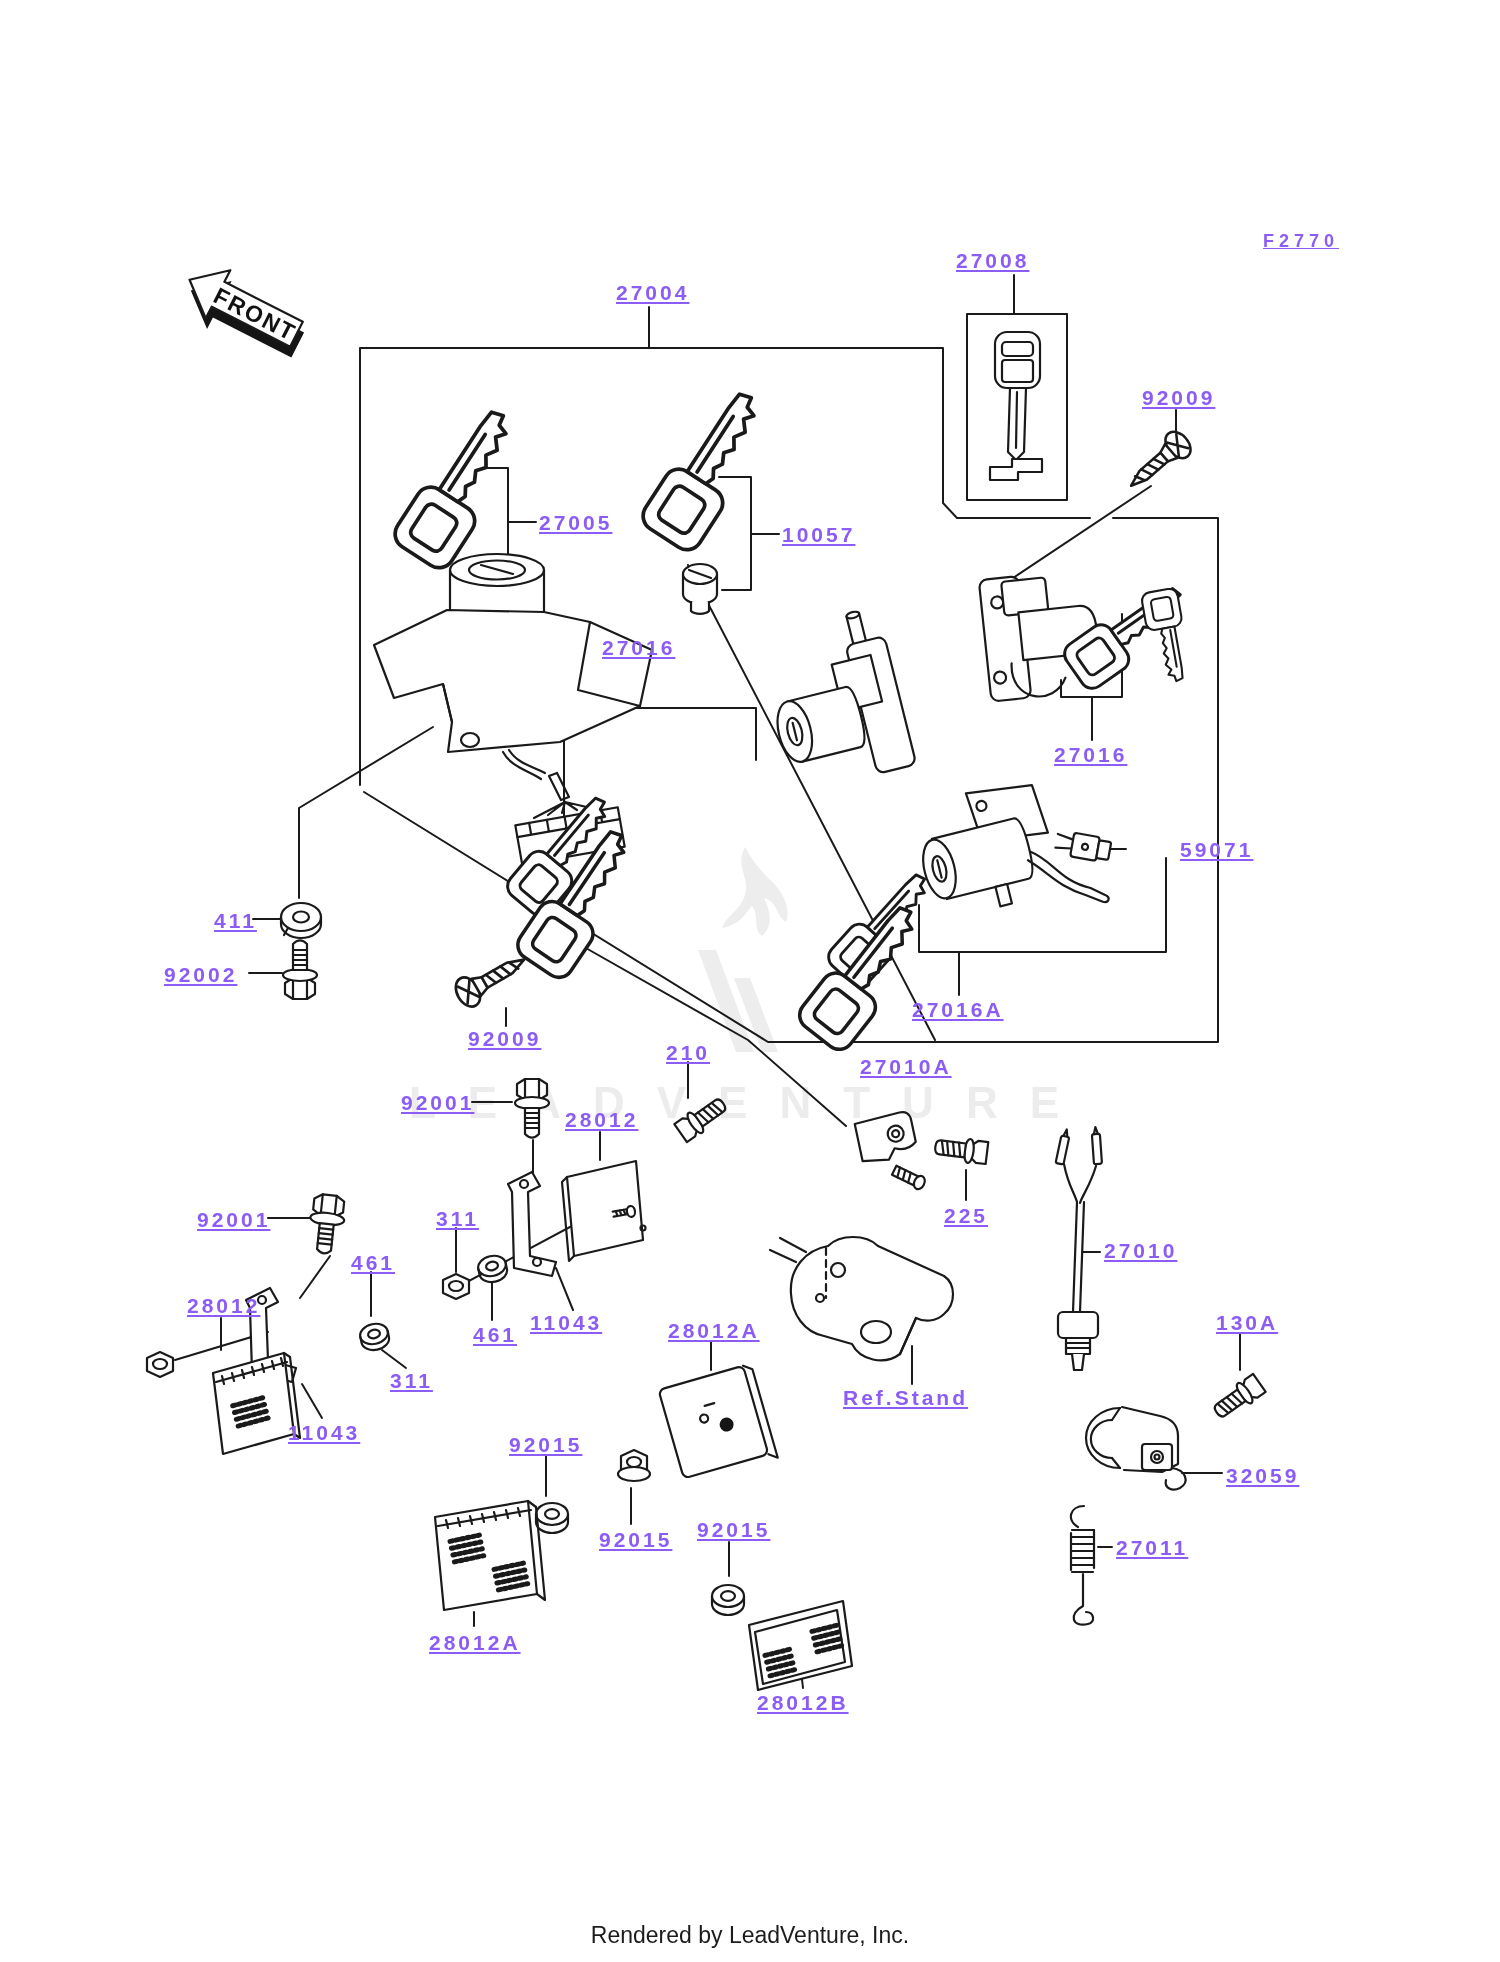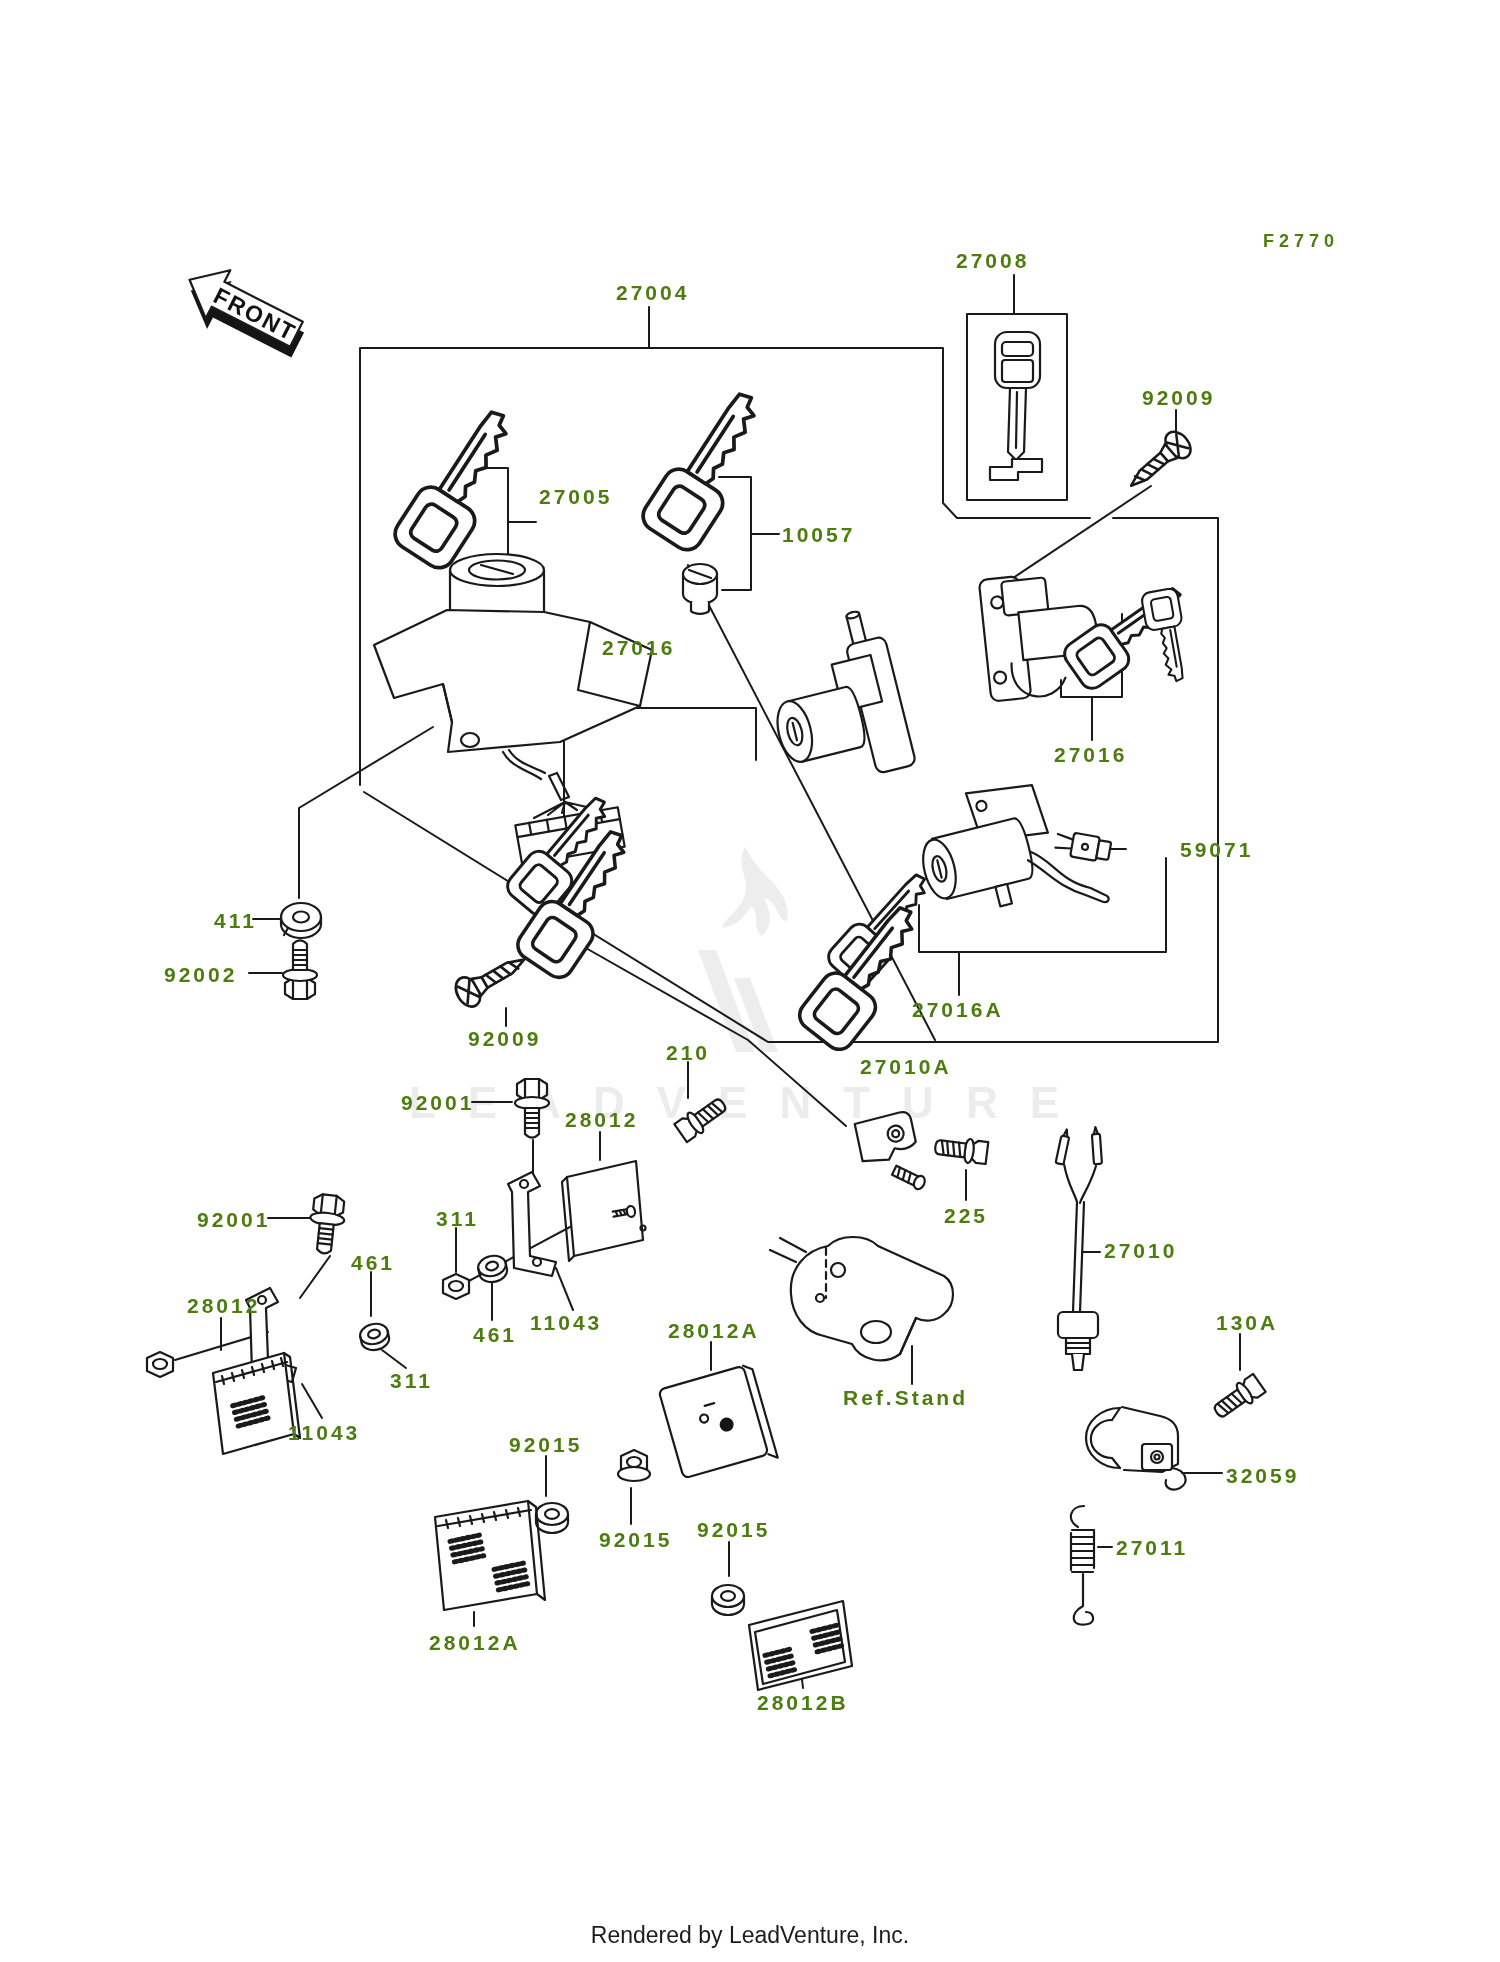--- a/index.html
+++ b/index.html
@@ -1,19 +1,19 @@
 <!DOCTYPE html>
 <html><head>
 <meta charset="utf-8">
 <style>
   html,body{margin:0;padding:0;background:#fff;}
   .stage{position:relative;width:1500px;height:1962px;background:#fff;overflow:hidden;
          font-family:"Liberation Sans",sans-serif;}
   .co{position:absolute;font:700 21px "Liberation Sans",sans-serif;letter-spacing:3px;
-      color:#4d7c0f;white-space:nowrap;}
+      color:#8b5cf6;white-space:nowrap;text-decoration:underline;}
   .code{font-size:18px;letter-spacing:5px;}
   .wm-text{position:absolute;left:50%;top:1078px;transform:translateX(-50%);
       font:700 44px "Liberation Sans",sans-serif;letter-spacing:32px;color:#ececec;
       white-space:nowrap;}
   .footer{position:absolute;left:50%;top:1922px;transform:translateX(-50%);
       font:400 23px "Liberation Sans",sans-serif;color:#1c1c1c;white-space:nowrap;}
   #art{position:absolute;left:0;top:0;z-index:2;}
   .wm-text{z-index:1;}
   .co,.footer{z-index:3;}
   #art path,#art rect,#art ellipse,#art circle{stroke:#1a1a1a;stroke-width:2.2;fill:none;
@@ -383,21 +383,21 @@
     <text x="14" y="9" text-anchor="middle" style="font:700 23px 'Liberation Sans',sans-serif;letter-spacing:2px;">FRONT</text>
   </g>
 </svg>
 
 <div class="wm-text">LEADVENTURE</div>
 
 <div class="co code" style="left:1263px;top:231px">F2770</div>
 <div class="co" style="left:616px;top:281px">27004</div>
 <div class="co" style="left:956px;top:249px">27008</div>
 <div class="co" style="left:1142px;top:386px">92009</div>
-<div class="co" style="left:539px;top:485px">27005</div>
+<div class="co" style="left:539px;top:511px">27005</div>
 <div class="co" style="left:782px;top:523px">10057</div>
 <div class="co" style="left:602px;top:636px">27016</div>
 <div class="co" style="left:1054px;top:743px">27016</div>
 <div class="co" style="left:1180px;top:838px">59071</div>
 <div class="co" style="left:912px;top:998px">27016A</div>
 <div class="co" style="left:214px;top:909px">411</div>
 <div class="co" style="left:164px;top:963px">92002</div>
 <div class="co" style="left:468px;top:1027px">92009</div>
 <div class="co" style="left:666px;top:1041px">210</div>
 <div class="co" style="left:860px;top:1055px">27010A</div>

